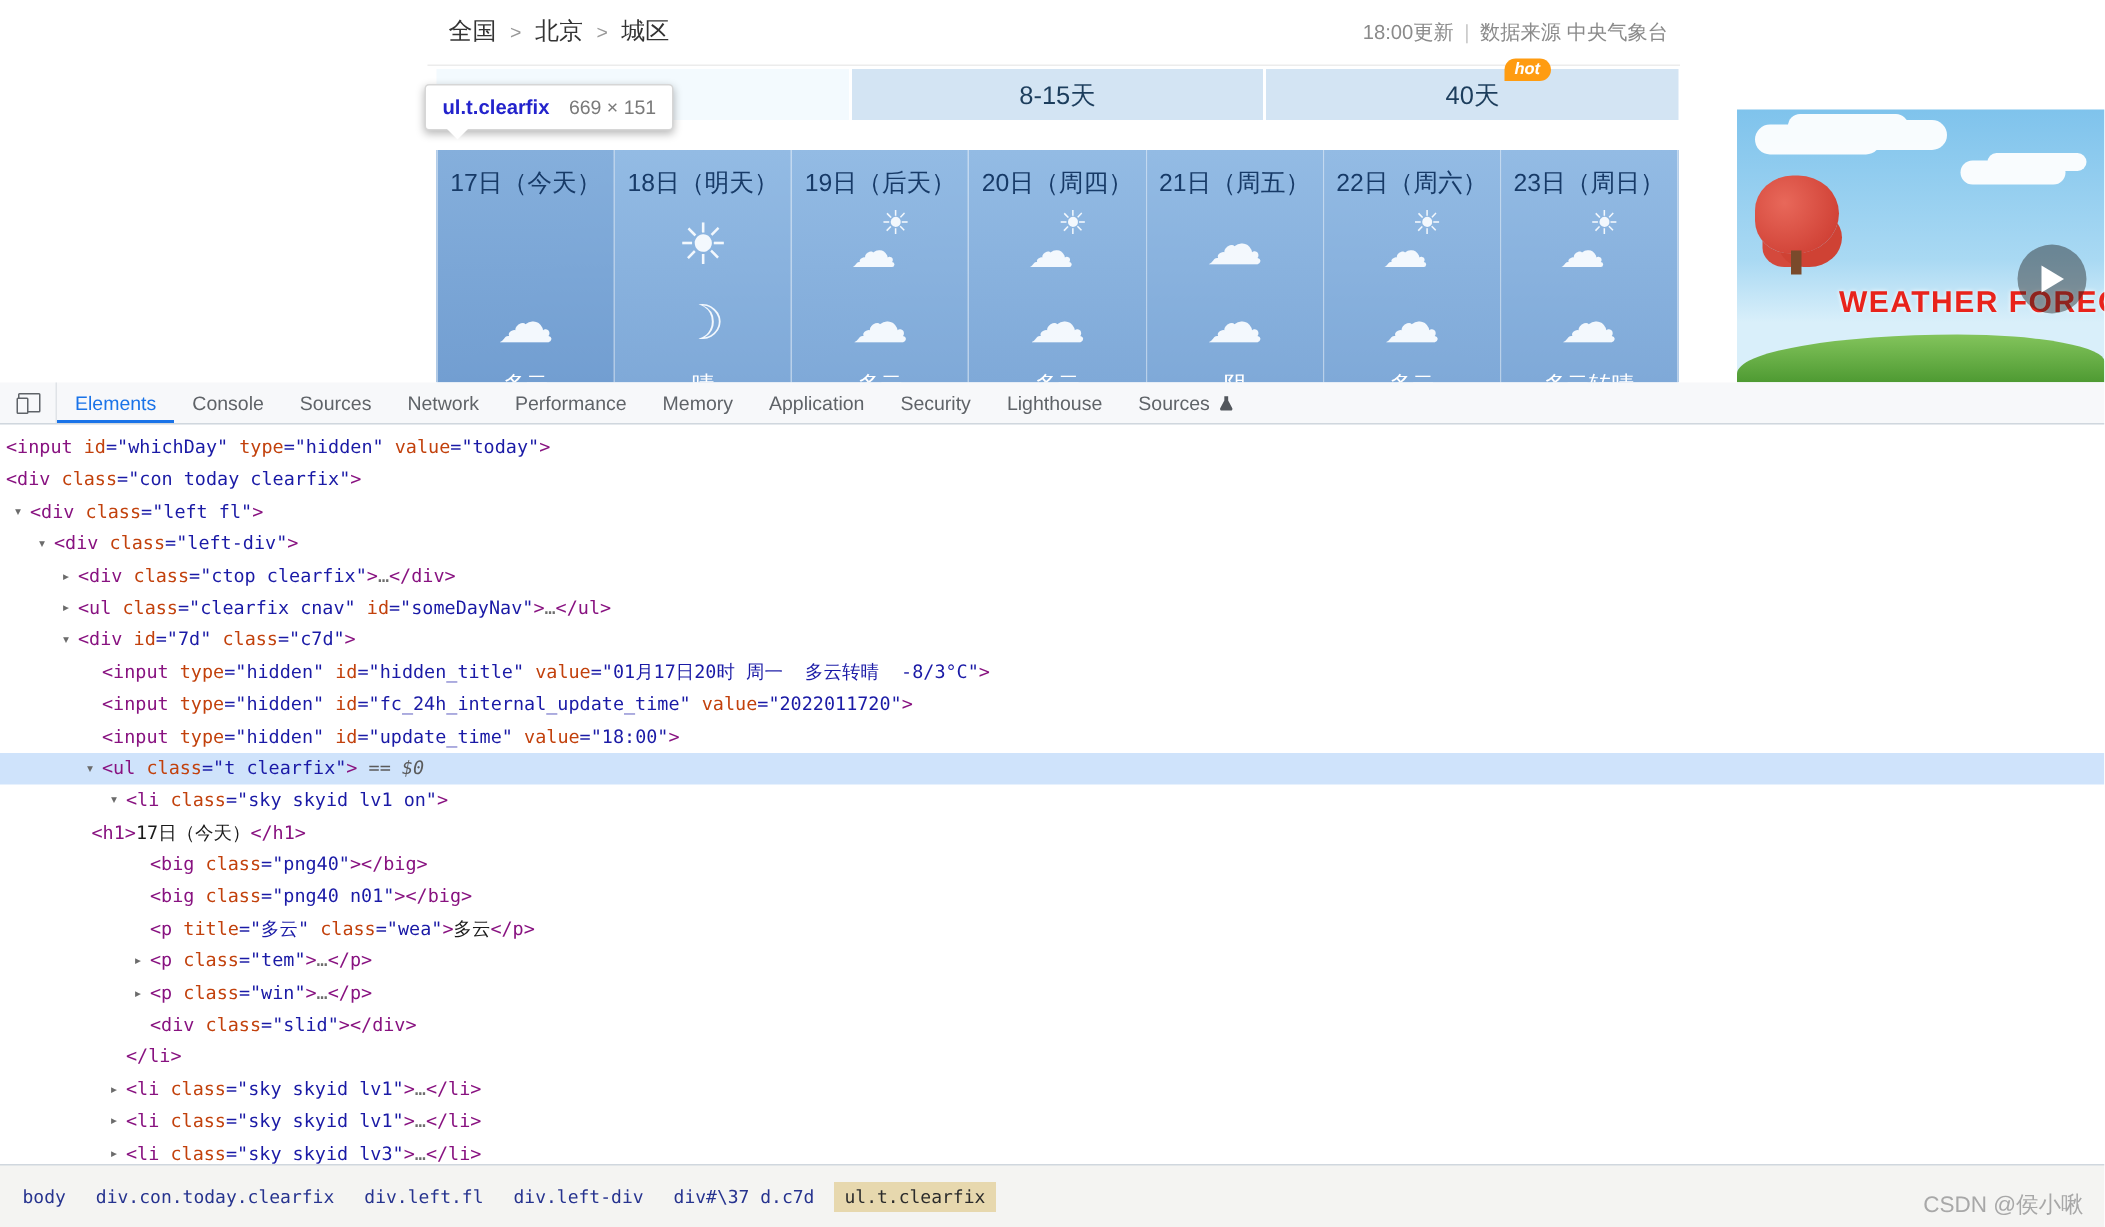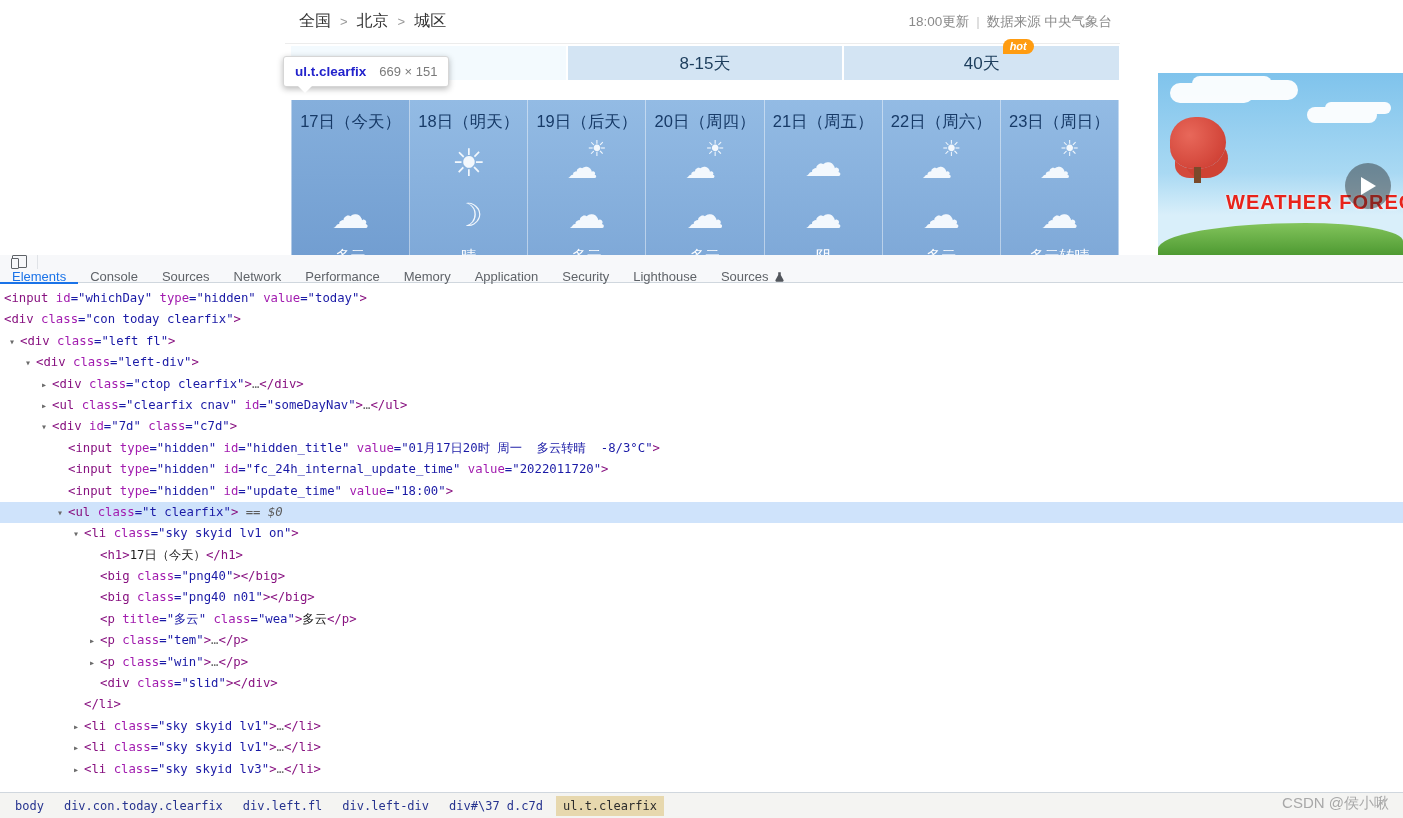--- a/index.html
+++ b/index.html
@@ -75,49 +75,49 @@
     letter-spacing:1px; white-space:nowrap; text-shadow:0 0 3px #fff; }
   .vp-play { position:absolute; right:12px; top:90px; width:46px; height:46px; border-radius:50%;
     background:rgba(35,35,35,.45); display:flex; align-items:center; justify-content:center; cursor:pointer; }
   .vp-play-tri { width:0; height:0; border:9px solid transparent; border-left:15px solid #fff; margin-left:10px; }
   .vp-grass { position:absolute; left:0; right:0; bottom:0; height:32px;
     background:linear-gradient(180deg,#83c45c,#4e9a32); border-radius:60% 40% 0 0 / 26px 18px 0 0; }
 
   
   .devtools { position:absolute; left:0; top:255px; width:1403px; bottom:0; background:#fff; }
   .dt-bar { position:absolute; top:0; left:0; right:0; height:28px; background:#f7f8fa;
-    border-bottom:1px solid #d0d7de; display:flex; align-items:stretch;flex-direction:column; }
+    border-bottom:1px solid #d0d7de; display:flex; align-items:stretch; }
   .dt-devicebox { width:38px; border-right:1px solid #e0e3e7; display:flex; align-items:center;
     justify-content:center; cursor:pointer; }
   .dev-ico { position:relative; width:16px; height:14px; }
   .dev-ico::before { content:""; position:absolute; right:0; top:0; width:13px; height:11px;
     border:1.6px solid #5f6368; border-radius:1px; }
   .dev-ico::after { content:""; position:absolute; left:0; bottom:0; width:6px; height:9px;
     background:#f7f8fa; border:1.6px solid #5f6368; border-radius:1px; }
   .dt-tabs { display:flex; align-items:stretch; }
   .dt-tab { padding:0 12px; display:flex; align-items:center; gap:5px; font-size:13px; color:#5f6368;
     cursor:pointer; white-space:nowrap; }
   .dt-tab.active { color:#1a73e8; box-shadow:inset 0 -2px 0 #1a73e8; }
   .flask svg { display:block; }
 
   .dt-tree { position:absolute; top:28px; bottom:26px; left:0; right:0; overflow:hidden;
     font-family:"DejaVu Sans Mono", monospace; font-size:12.3px; padding-top:5px; }
   .trow { position:relative; height:21.4px; line-height:21.4px; white-space:pre; cursor:default; }
   .trow.sel { background:#cfe3fb; }
   .arrow { position:absolute; top:0; width:12px; text-align:center; color:#6b6b6b; font-size:10px;
     line-height:21.4px; cursor:pointer; }
   .tk-tag { color:#881280; }
-  .tk-attr { color:#a21caf; }
+  .tk-attr { color:#c2410c; }
   .tk-val { color:#1a1aa6; }
   .tk-txt { color:#1b1b1b; }
   .tk-pln { color:#1b1b1b; }
   .tk-dots { color:#6e6e6e; }
   .tk-eq { color:#5b5b5b; font-style:italic; }
 
-  .dt-crumbs { position:absolute; left:0; right:0; bottom:0; height:26px; background:#f4f4f2;
+  .dt-crumbs { position:absolute; left:0; right:0; bottom:0; height:42px; background:#f4f4f2;
     border-top:1px solid #d0d7de; display:flex; align-items:center; padding-left:8px; gap:6px;
     font-family:"DejaVu Sans Mono", monospace; font-size:12px; color:#26338f; }
   .dt-crumbs .crumb { padding:3px 7px; cursor:pointer; }
   .dt-crumbs .crumb.active { background:#e7d8ae; color:#2b2b2b; }
   .watermark { position:absolute; right:14px; bottom:5px; font-size:15px; color:#a8a8a8; }
 </style>
 </head>
 <body>
 
 <div class="page-top">
@@ -283,21 +283,21 @@
       <div class="trow" style="padding-left: 20px;"><span class="arrow" style="left: 6px;">▾</span><span class="tk-tag">&lt;div</span><span class="tk-pln"> </span><span class="tk-attr">class</span><span class="tk-val">="left fl"</span><span class="tk-tag">&gt;</span></div>
       <div class="trow" style="padding-left: 36px;"><span class="arrow" style="left: 22px;">▾</span><span class="tk-tag">&lt;div</span><span class="tk-pln"> </span><span class="tk-attr">class</span><span class="tk-val">="left-div"</span><span class="tk-tag">&gt;</span></div>
       <div class="trow" style="padding-left: 52px;"><span class="arrow" style="left: 38px;">▸</span><span class="tk-tag">&lt;div</span><span class="tk-pln"> </span><span class="tk-attr">class</span><span class="tk-val">="ctop clearfix"</span><span class="tk-tag">&gt;</span><span class="tk-dots">…</span><span class="tk-tag">&lt;/div&gt;</span></div>
       <div class="trow" style="padding-left: 52px;"><span class="arrow" style="left: 38px;">▸</span><span class="tk-tag">&lt;ul</span><span class="tk-pln"> </span><span class="tk-attr">class</span><span class="tk-val">="clearfix cnav"</span><span class="tk-pln"> </span><span class="tk-attr">id</span><span class="tk-val">="someDayNav"</span><span class="tk-tag">&gt;</span><span class="tk-dots">…</span><span class="tk-tag">&lt;/ul&gt;</span></div>
       <div class="trow" style="padding-left: 52px;"><span class="arrow" style="left: 38px;">▾</span><span class="tk-tag">&lt;div</span><span class="tk-pln"> </span><span class="tk-attr">id</span><span class="tk-val">="7d"</span><span class="tk-pln"> </span><span class="tk-attr">class</span><span class="tk-val">="c7d"</span><span class="tk-tag">&gt;</span></div>
       <div class="trow" style="padding-left: 68px;"><span class="tk-tag">&lt;input</span><span class="tk-pln"> </span><span class="tk-attr">type</span><span class="tk-val">="hidden"</span><span class="tk-pln"> </span><span class="tk-attr">id</span><span class="tk-val">="hidden_title"</span><span class="tk-pln"> </span><span class="tk-attr">value</span><span class="tk-val">="01月17日20时 周一  多云转晴  -8/3°C"</span><span class="tk-tag">&gt;</span></div>
       <div class="trow" style="padding-left: 68px;"><span class="tk-tag">&lt;input</span><span class="tk-pln"> </span><span class="tk-attr">type</span><span class="tk-val">="hidden"</span><span class="tk-pln"> </span><span class="tk-attr">id</span><span class="tk-val">="fc_24h_internal_update_time"</span><span class="tk-pln"> </span><span class="tk-attr">value</span><span class="tk-val">="2022011720"</span><span class="tk-tag">&gt;</span></div>
       <div class="trow" style="padding-left: 68px;"><span class="tk-tag">&lt;input</span><span class="tk-pln"> </span><span class="tk-attr">type</span><span class="tk-val">="hidden"</span><span class="tk-pln"> </span><span class="tk-attr">id</span><span class="tk-val">="update_time"</span><span class="tk-pln"> </span><span class="tk-attr">value</span><span class="tk-val">="18:00"</span><span class="tk-tag">&gt;</span></div>
       <div class="trow sel" style="padding-left: 68px;"><span class="arrow" style="left: 54px;">▾</span><span class="tk-tag">&lt;ul</span><span class="tk-pln"> </span><span class="tk-attr">class</span><span class="tk-val">="t clearfix"</span><span class="tk-tag">&gt;</span><span class="tk-eq"> == $0</span></div>
       <div class="trow" style="padding-left: 84px;"><span class="arrow" style="left: 70px;">▾</span><span class="tk-tag">&lt;li</span><span class="tk-pln"> </span><span class="tk-attr">class</span><span class="tk-val">="sky skyid lv1 on"</span><span class="tk-tag">&gt;</span></div>
-      <div class="trow" style="padding-left: 100px;"><span class="tk-tag">&lt;h1&gt;</span><span class="tk-txt">17日（今天）</span><span class="tk-tag">&lt;/h1&gt;</span></div>
+      <div class="trow" style="padding-left: 61px;"><span class="tk-tag">&lt;h1&gt;</span><span class="tk-txt">17日（今天）</span><span class="tk-tag">&lt;/h1&gt;</span></div>
       <div class="trow" style="padding-left: 100px;"><span class="tk-tag">&lt;big</span><span class="tk-pln"> </span><span class="tk-attr">class</span><span class="tk-val">="png40"</span><span class="tk-tag">&gt;</span><span class="tk-tag">&lt;/big&gt;</span></div>
       <div class="trow" style="padding-left: 100px;"><span class="tk-tag">&lt;big</span><span class="tk-pln"> </span><span class="tk-attr">class</span><span class="tk-val">="png40 n01"</span><span class="tk-tag">&gt;</span><span class="tk-tag">&lt;/big&gt;</span></div>
       <div class="trow" style="padding-left: 100px;"><span class="tk-tag">&lt;p</span><span class="tk-pln"> </span><span class="tk-attr">title</span><span class="tk-val">="多云"</span><span class="tk-pln"> </span><span class="tk-attr">class</span><span class="tk-val">="wea"</span><span class="tk-tag">&gt;</span><span class="tk-txt">多云</span><span class="tk-tag">&lt;/p&gt;</span></div>
       <div class="trow" style="padding-left: 100px;"><span class="arrow" style="left: 86px;">▸</span><span class="tk-tag">&lt;p</span><span class="tk-pln"> </span><span class="tk-attr">class</span><span class="tk-val">="tem"</span><span class="tk-tag">&gt;</span><span class="tk-dots">…</span><span class="tk-tag">&lt;/p&gt;</span></div>
       <div class="trow" style="padding-left: 100px;"><span class="arrow" style="left: 86px;">▸</span><span class="tk-tag">&lt;p</span><span class="tk-pln"> </span><span class="tk-attr">class</span><span class="tk-val">="win"</span><span class="tk-tag">&gt;</span><span class="tk-dots">…</span><span class="tk-tag">&lt;/p&gt;</span></div>
       <div class="trow" style="padding-left: 100px;"><span class="tk-tag">&lt;div</span><span class="tk-pln"> </span><span class="tk-attr">class</span><span class="tk-val">="slid"</span><span class="tk-tag">&gt;</span><span class="tk-tag">&lt;/div&gt;</span></div>
       <div class="trow" style="padding-left: 84px;"><span class="tk-tag">&lt;/li&gt;</span></div>
       <div class="trow" style="padding-left: 84px;"><span class="arrow" style="left: 70px;">▸</span><span class="tk-tag">&lt;li</span><span class="tk-pln"> </span><span class="tk-attr">class</span><span class="tk-val">="sky skyid lv1"</span><span class="tk-tag">&gt;</span><span class="tk-dots">…</span><span class="tk-tag">&lt;/li&gt;</span></div>
       <div class="trow" style="padding-left: 84px;"><span class="arrow" style="left: 70px;">▸</span><span class="tk-tag">&lt;li</span><span class="tk-pln"> </span><span class="tk-attr">class</span><span class="tk-val">="sky skyid lv1"</span><span class="tk-tag">&gt;</span><span class="tk-dots">…</span><span class="tk-tag">&lt;/li&gt;</span></div>
       <div class="trow" style="padding-left: 84px;"><span class="arrow" style="left: 70px;">▸</span><span class="tk-tag">&lt;li</span><span class="tk-pln"> </span><span class="tk-attr">class</span><span class="tk-val">="sky skyid lv3"</span><span class="tk-tag">&gt;</span><span class="tk-dots">…</span><span class="tk-tag">&lt;/li&gt;</span></div>

